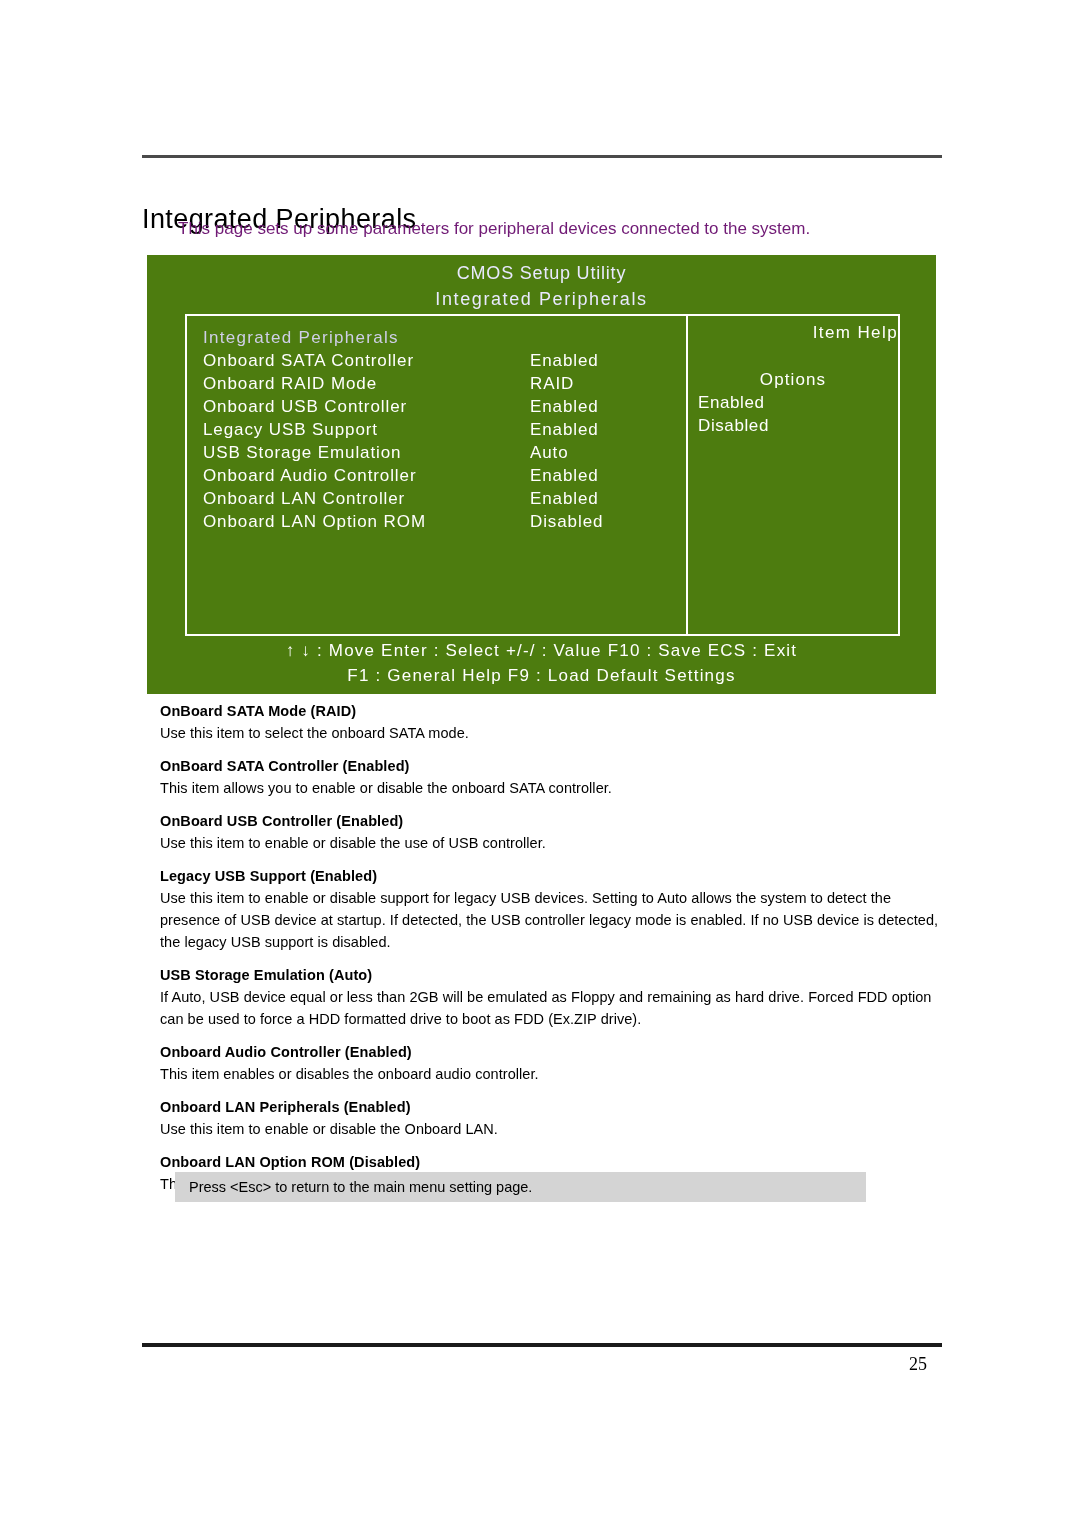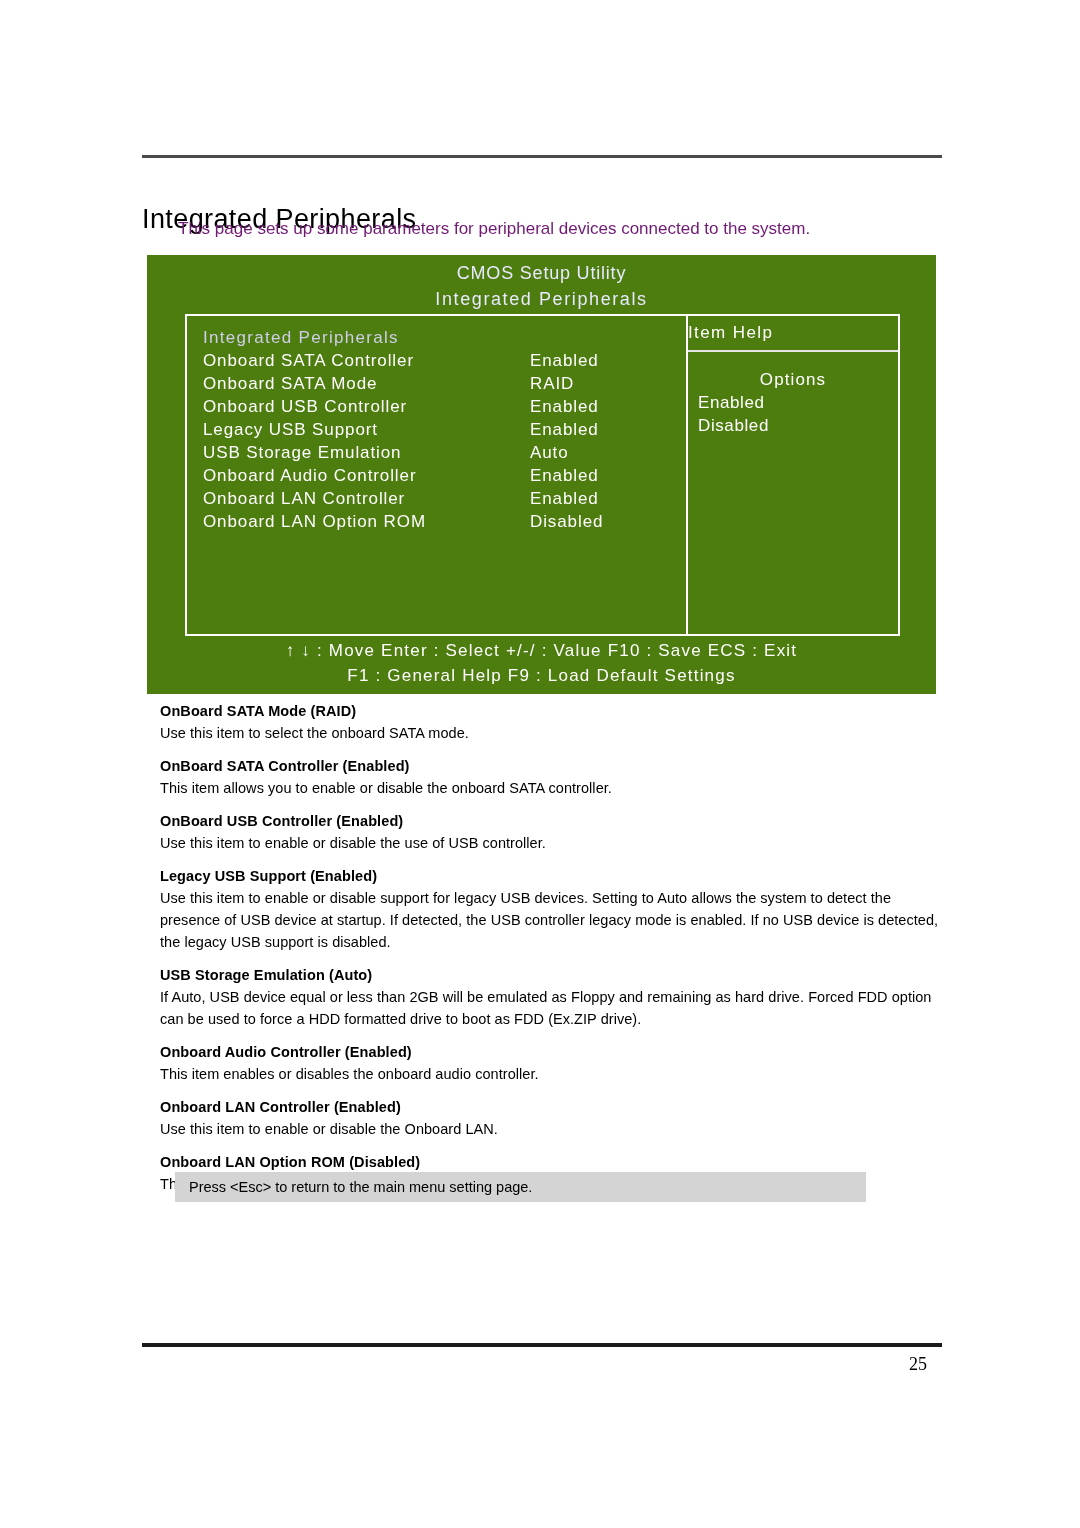--- a/index.html
+++ b/index.html
@@ -149,25 +149,25 @@
     letter-spacing: 1.3px;
   }
   .bios-row.entry .lbl,
   .bios-row.entry .val {
     color: #ffffff;
   }
 
   .help-title {
     height: 34px;
     line-height: 34px;
-    text-align: left;
+    text-align: right;
     font-size: 17px;
     letter-spacing: 1.4px;
     color: #ffffff;
-    border-bottom: 2px solid #e5e5e5;
+    border-bottom: 2px solid #4d7c0f;
   }
   .help-body {
     padding-top: 16px;
   }
   .help-options-title {
     text-align: center;
     font-size: 17px;
     letter-spacing: 1.1px;
     line-height: 23px;
     color: #ffffff;
@@ -269,21 +269,21 @@
           <div class="bios-row group">
             <span class="lbl">Integrated Peripherals</span>
           </div>
 
           <div class="bios-row entry">
             <span class="lbl">Onboard SATA Controller</span>
             <span class="val">Enabled</span>
           </div>
 
           <div class="bios-row entry">
-            <span class="lbl">Onboard SATA Mode</span>
+            <span class="lbl">Onboard RAID Mode</span>
             <span class="val">RAID</span>
           </div>
 
           <div class="bios-row entry">
             <span class="lbl">Onboard USB Controller</span>
             <span class="val">Enabled</span>
           </div>
 
           <div class="bios-row entry">
             <span class="lbl">Legacy USB Support</span>
@@ -345,21 +345,21 @@
 
     <h3>Legacy USB Support (Enabled)</h3>
     <p>Use this item to enable or disable support for legacy USB devices. Setting to Auto allows the system to detect the presence of USB device at startup. If detected, the USB controller legacy mode is enabled. If no USB device is detected, the legacy USB support is disabled.</p>
 
     <h3>USB Storage Emulation (Auto)</h3>
     <p>If Auto, USB device equal or less than 2GB will be emulated as Floppy and remaining as hard drive. Forced FDD option can be used to force a HDD formatted drive to boot as FDD (Ex.ZIP drive).</p>
 
     <h3>Onboard Audio Controller (Enabled)</h3>
     <p>This item enables or disables the onboard audio controller.</p>
 
-    <h3>Onboard LAN Controller (Enabled)</h3>
+    <h3>Onboard LAN Peripherals (Enabled)</h3>
     <p>Use this item to enable or disable the Onboard LAN.</p>
 
     <h3>Onboard LAN Option ROM (Disabled)</h3>
     <p>This item enables or disables the onboard LAN option ROM function.</p>
 
   </div>
 
   <div class="note">Press &lt;Esc&gt; to return to the main menu setting page.</div>
 
   <div class="rule-bottom"></div>

